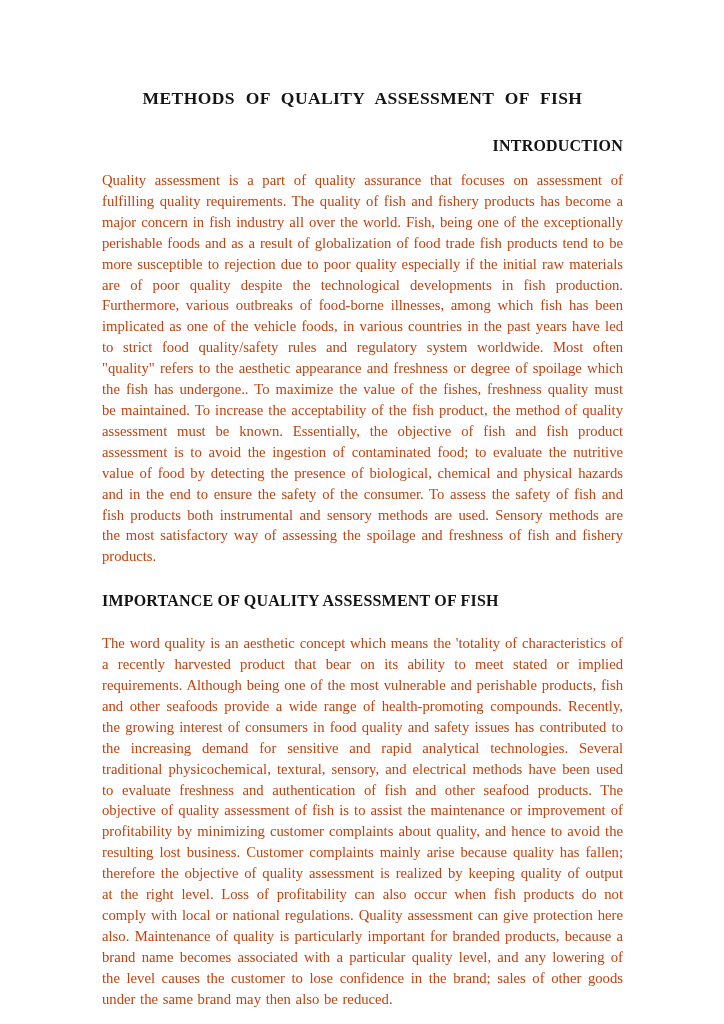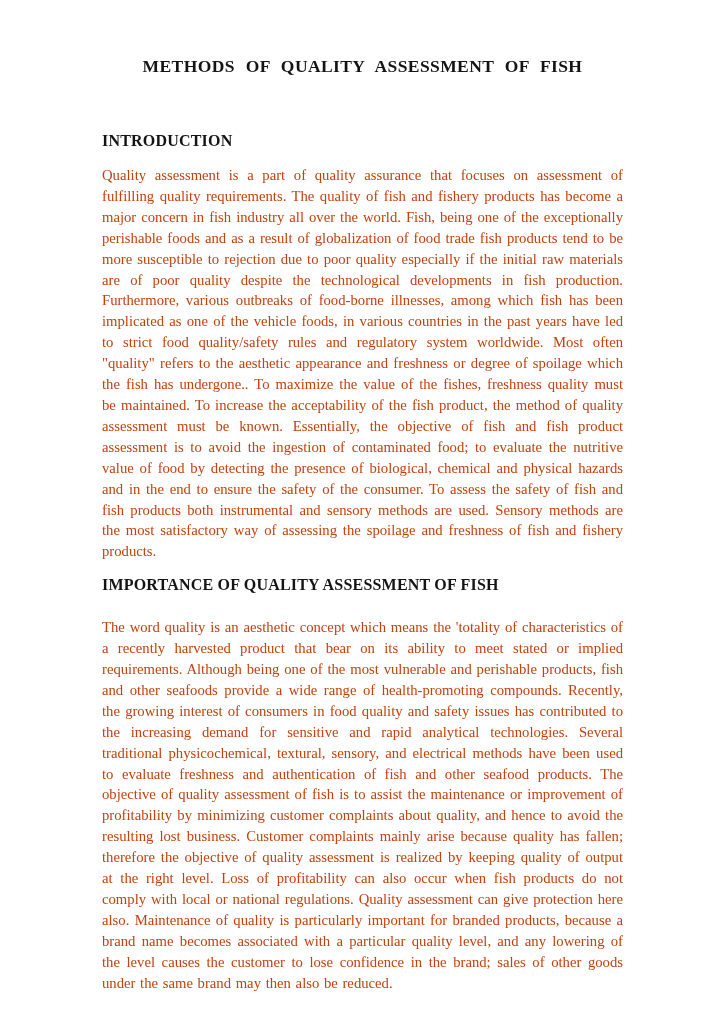--- a/index.html
+++ b/index.html
@@ -9,21 +9,21 @@
   }
   .page {
     position: relative;
     width: 690px;
     height: 1024px;
     margin: 0 auto;
     background: #ffffff;
     color: #1b1b1b;
     font-family: "Liberation Serif", "DejaVu Serif", serif;
     box-sizing: border-box;
-    padding: 56px 84px 40px 85px;
+    padding: 88px 84px 40px 85px;
     overflow: hidden;
   }
   .doc-title {
     margin: 0;
     font-size: 17.5px;
     font-weight: bold;
     text-align: center;
     letter-spacing: 0.4px;
     word-spacing: 6px;
     line-height: 20px;
@@ -31,24 +31,25 @@
   }
   .section-heading {
     margin: 0;
     font-size: 16px;
     font-weight: bold;
     letter-spacing: 0.2px;
     line-height: 19px;
     color: #141414;
   }
   .heading-intro {
-    margin-top: 55px;
+    margin-top: 28px;
+    text-align: right;
   }
   .heading-importance {
-    margin-top: 13px;
+    margin-top: 24px;
   }
   .body-paragraph {
     margin: 0;
     margin-top: 15px;
     font-size: 14.7px;
     line-height: 20.9px;
     text-align: justify;
     text-justify: inter-word;
     word-spacing: 1px;
     color: #c2410c;

